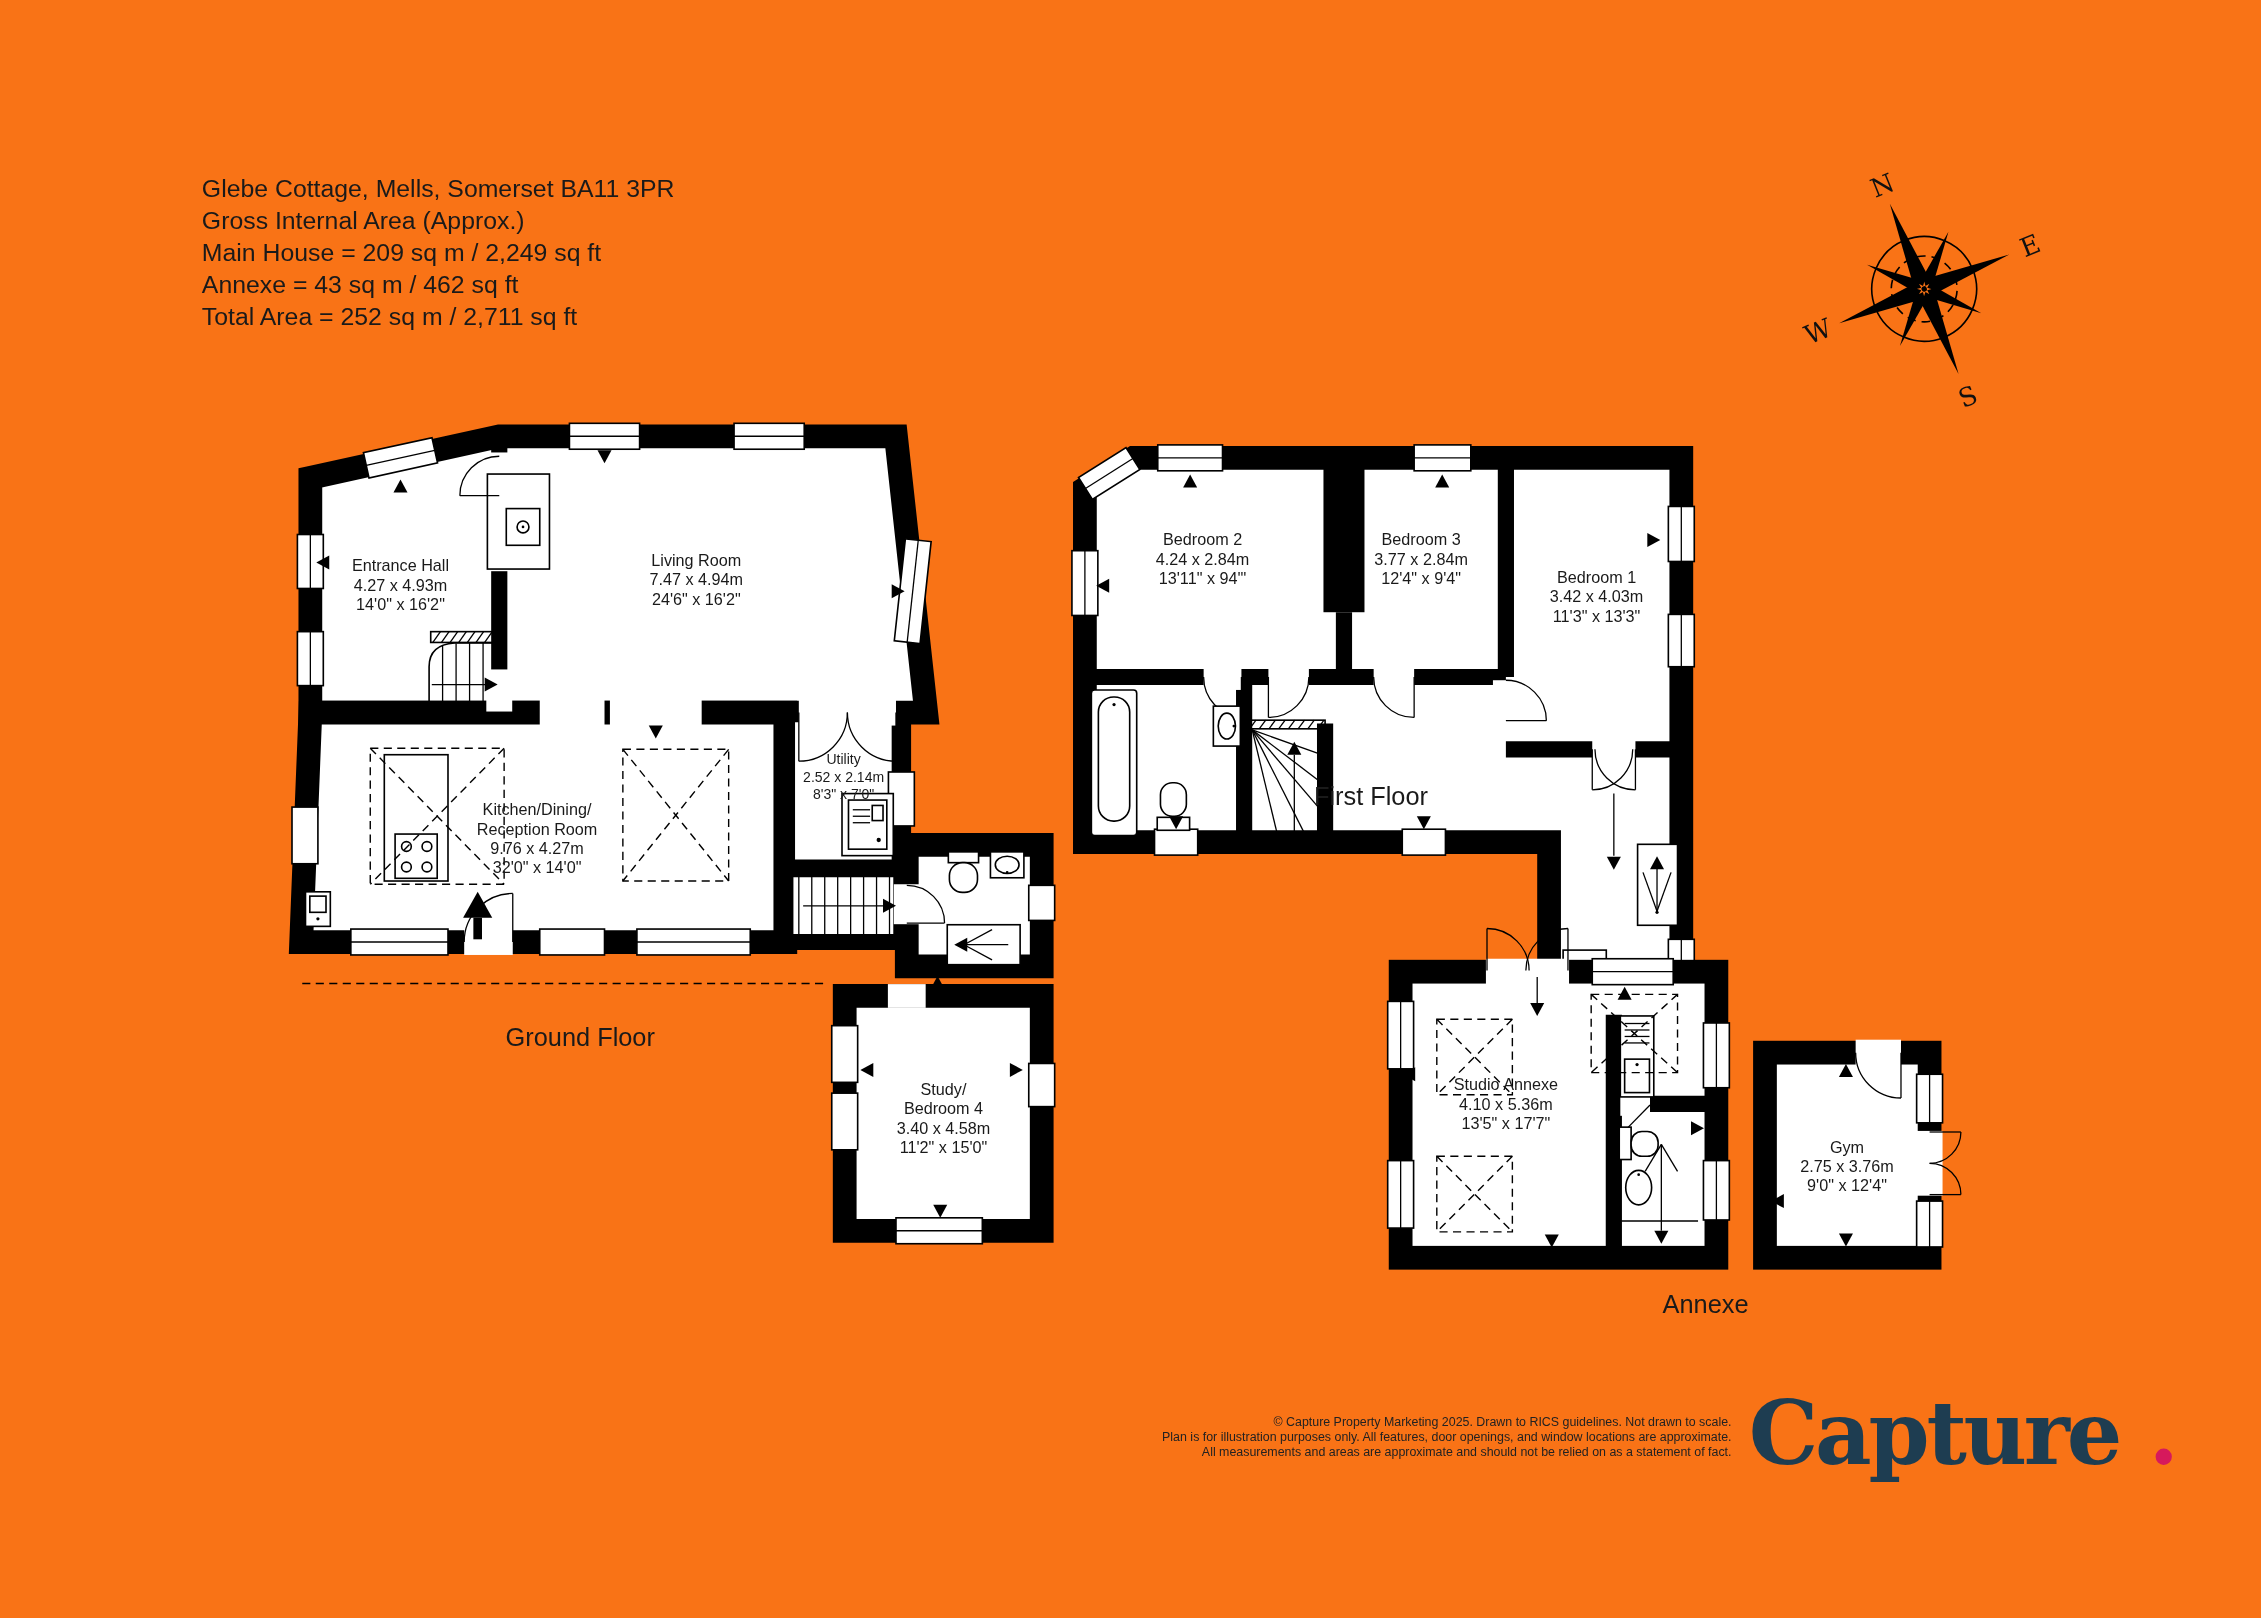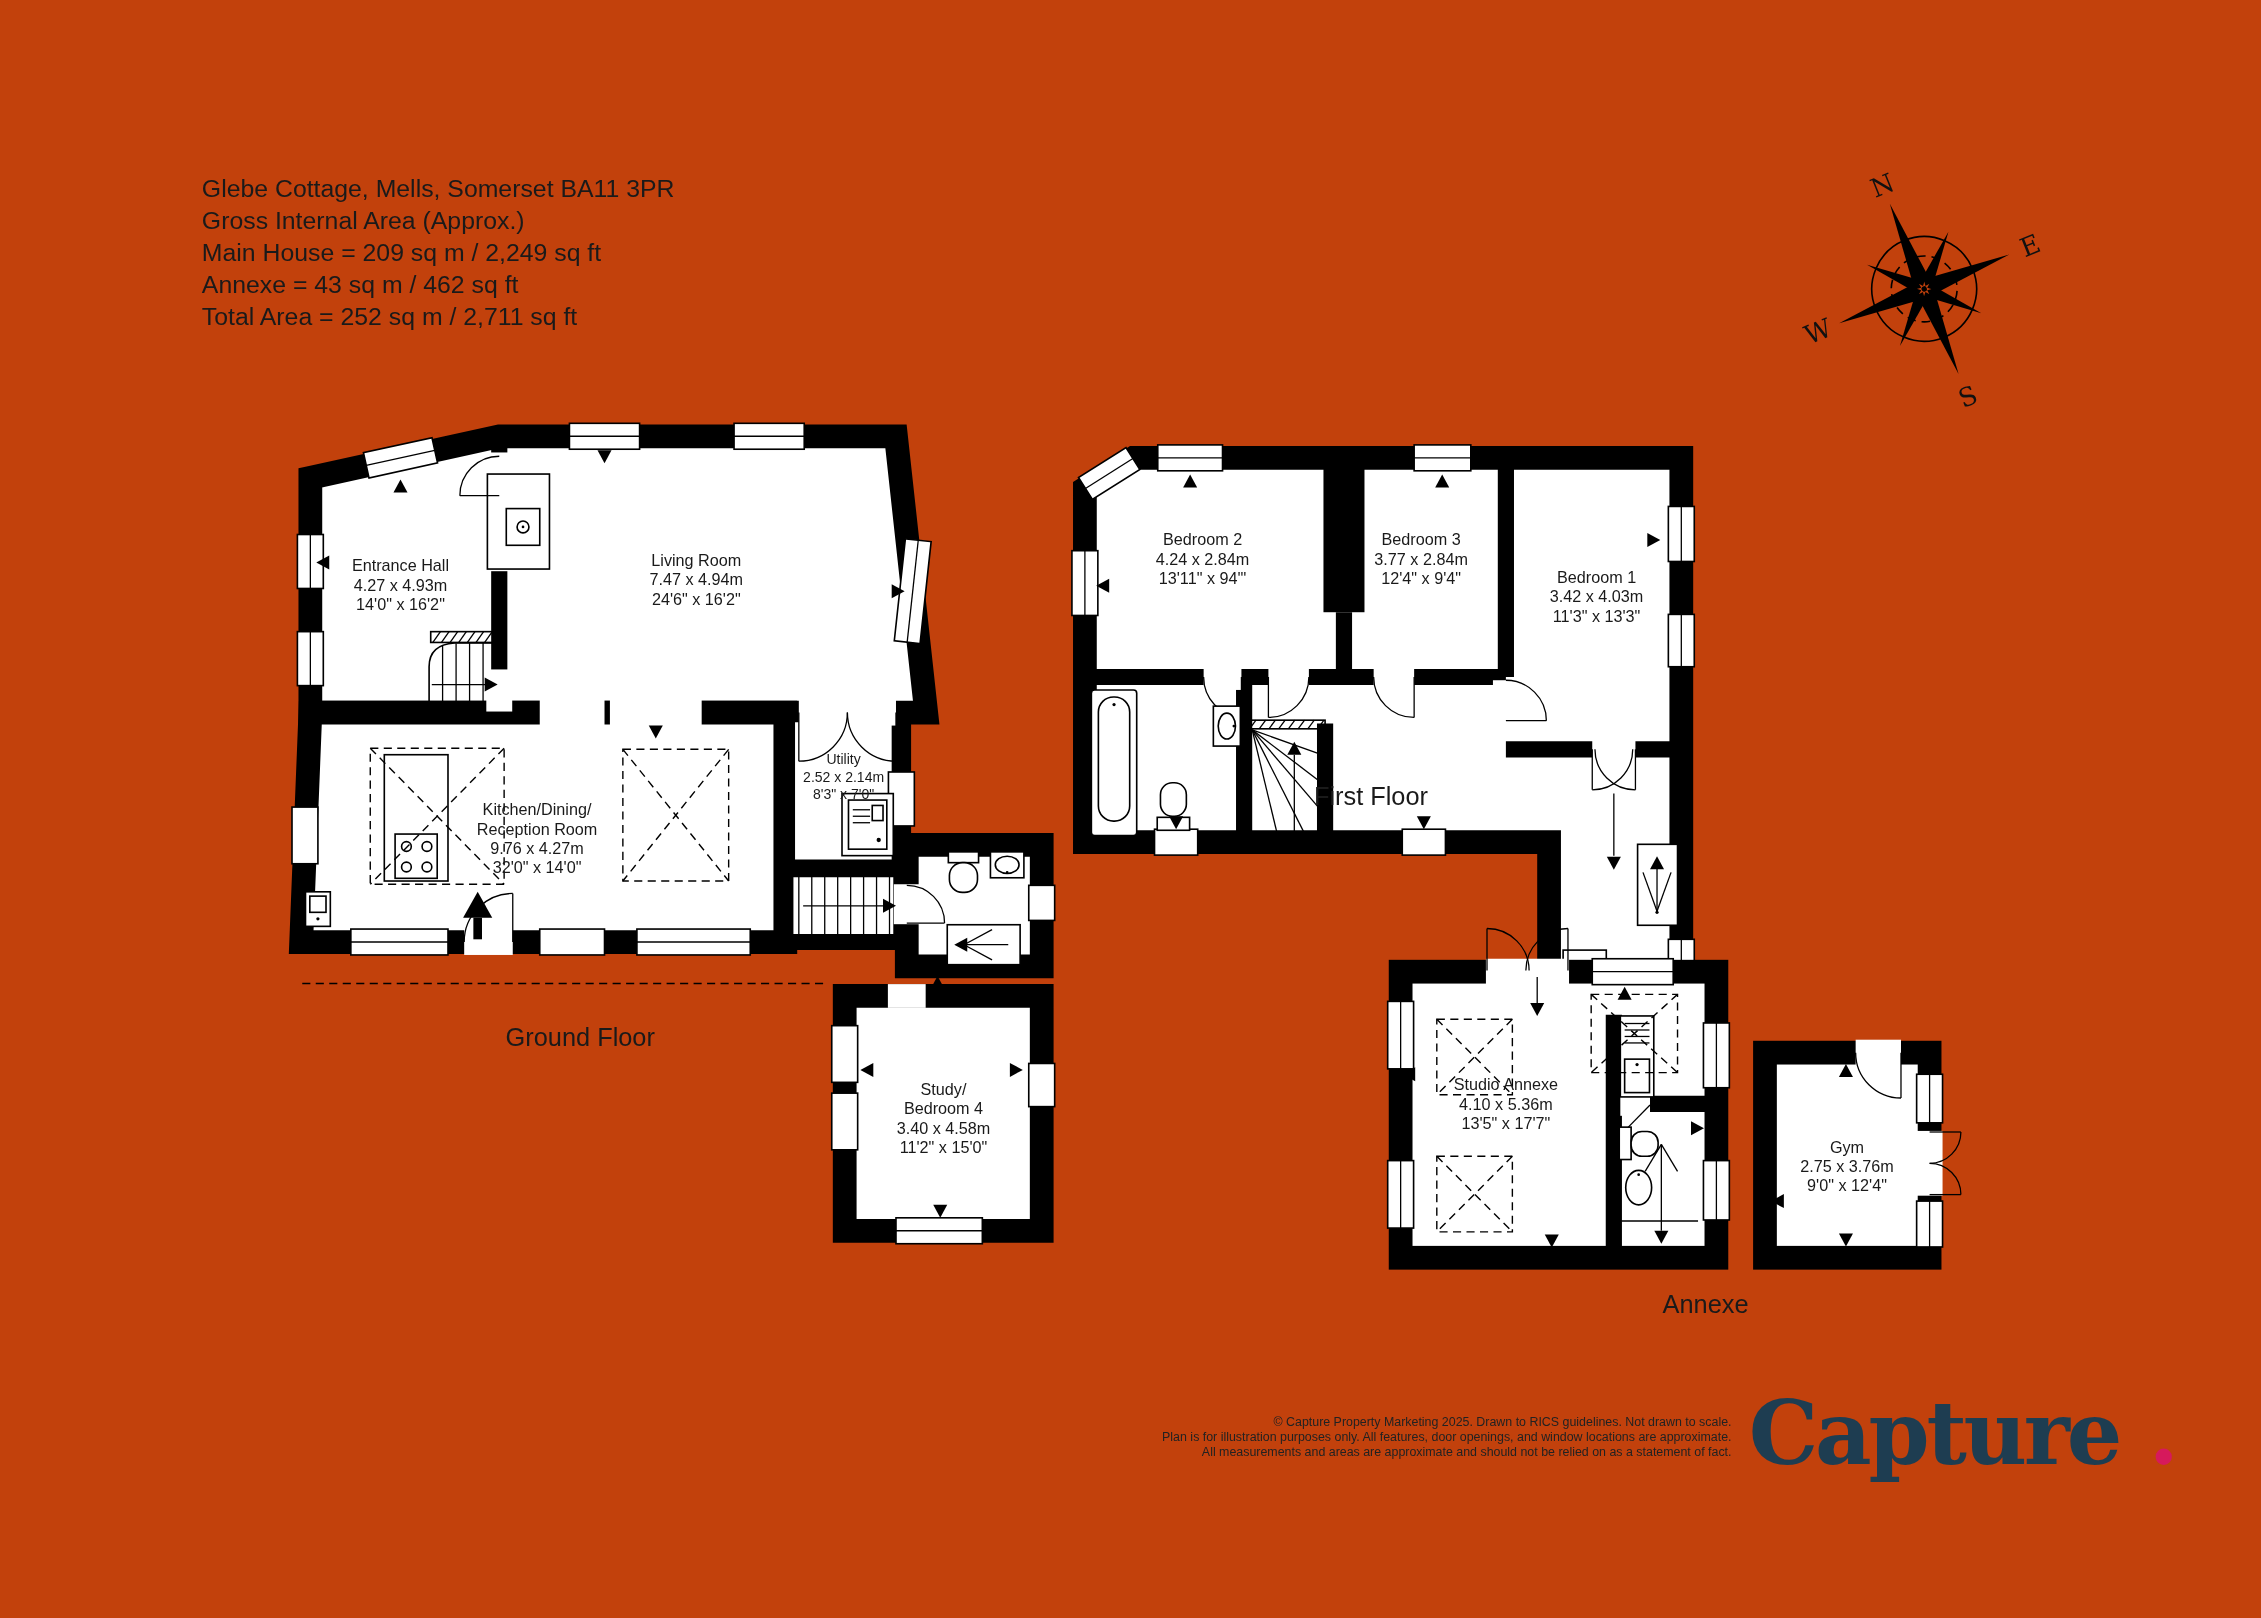--- a/index.html
+++ b/index.html
@@ -1,16 +1,16 @@
 <!DOCTYPE html>
 <html style="font-size:8.6px"><head>
 <meta charset="utf-8">
 <style>
   html,body{margin:0;padding:0;background:#fff;}
-  .page{position:relative;width:2261px;height:1619px;background:#c2410c;overflow:hidden;}
+  .page{position:relative;width:2261px;height:1619px;background:#f97316;overflow:hidden;}
   svg{position:absolute;left:0;top:0;}
   .w   {fill:#ffffff;stroke:#000000;stroke-width:44;stroke-linejoin:miter;}
   .w36 {fill:#ffffff;stroke:#000000;stroke-width:36;stroke-linejoin:miter;}
   .w30 {fill:#ffffff;stroke:#000000;stroke-width:30;stroke-linejoin:miter;}
   .iw  {fill:none;stroke:#000000;stroke-width:30;}
   .blk {fill:#000000;stroke:none;}
   .gap {fill:#ffffff;stroke:none;}
   .win {fill:#ffffff;stroke:#000000;stroke-width:3;}
   .tl  {fill:none;stroke:#000000;stroke-width:3;}
   .tl2 {fill:none;stroke:#000000;stroke-width:2.4;}

